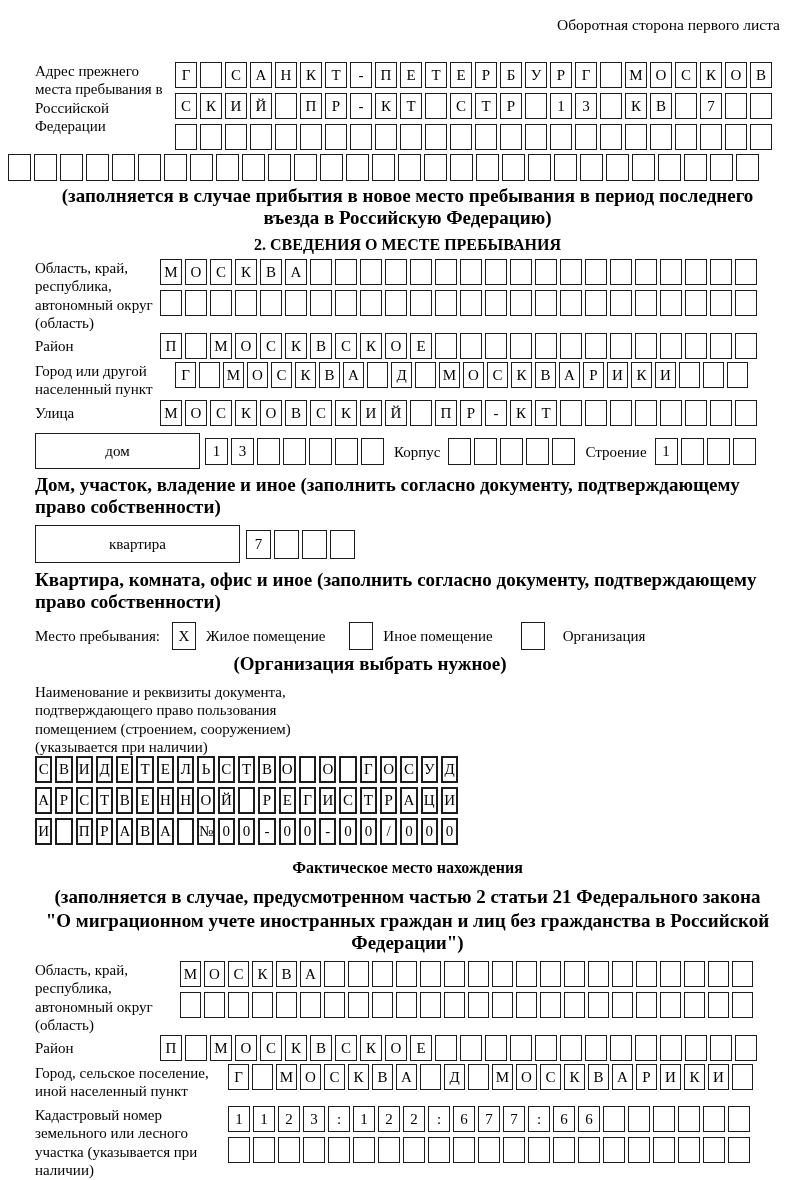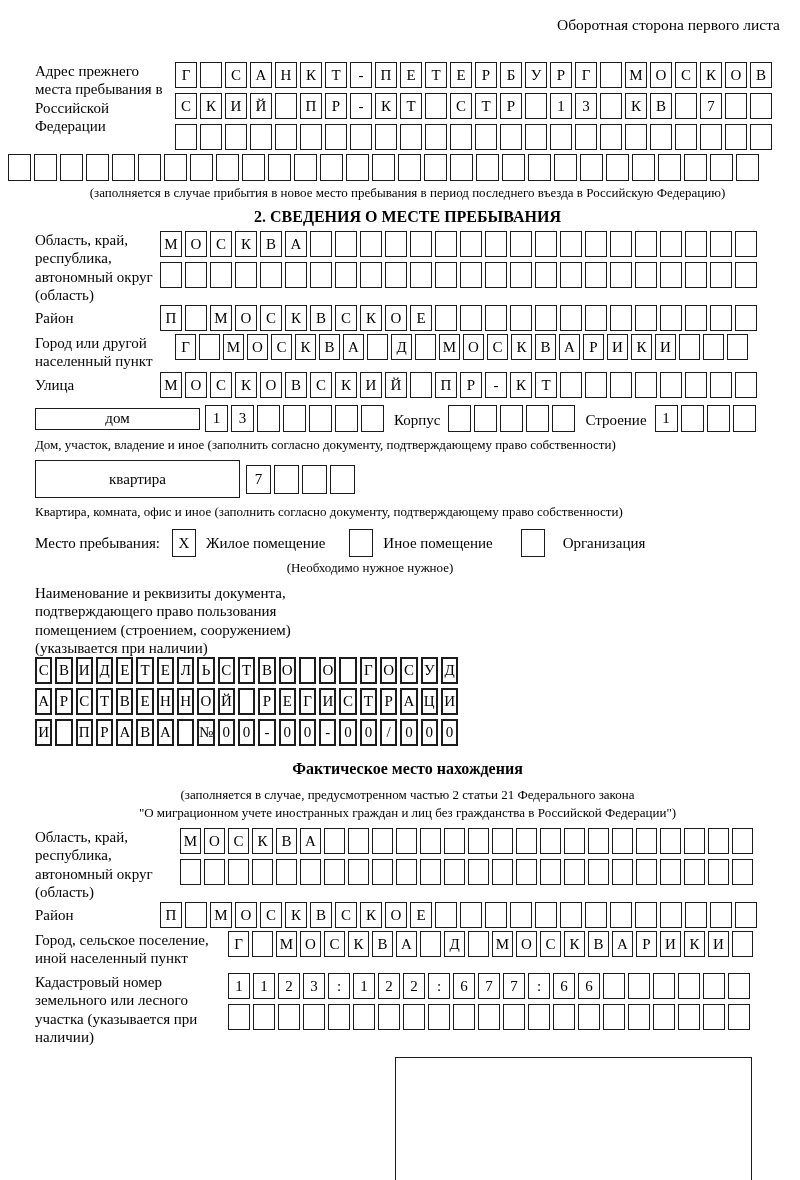--- a/index.html
+++ b/index.html
@@ -25,26 +25,26 @@
     display:inline-flex; align-items:center; justify-content:center;
     font-size:15px; line-height:1;
   }
   .cells.c21 .cell { width:21px; }
   .cells.wide .cell { width:23px; height:27px; }
   .cells.sm .cell { width:17.3px; height:27px; border-width:2px; }
   .cells.house .cell { width:23px; height:27px; }
   .cells.apt .cell { width:25px; height:29px; }
   .stack { display:flex; flex-direction:column; gap:5px; }
 
-  .caption { font-size:13px; }
+  .caption { font-size:19px;font-weight:bold; }
   .center { text-align:center; }
   .heading { font-size:16px; font-weight:bold; text-align:center; }
 
   .named-box {
-    border:1.7px solid #1c1c1c; height:22px; display:inline-flex;
+    border:1.7px solid #1c1c1c; height:36px; display:inline-flex;
     align-items:center; justify-content:center; font-size:15px; flex:none;
   }
   .glabel { font-size:15px; padding:3px 8px 0 10px; flex:none; }
 
   .checkbox {
     flex:none; width:24px; height:28px; border:1.7px solid #1c1c1c;
     display:inline-flex; align-items:center; justify-content:center; font-size:15px;
   }
 
   .stamp-box {
@@ -367,21 +367,21 @@
 
   <div class="row" style="margin-top:9px; align-items:center;">
     <div class="lbl" style="width:137px;">Место пребывания:</div>
     <div class="checkbox">X</div>
     <div class="lbl" style="margin-left:10px;">Жилое помещение</div>
     <div class="checkbox" style="margin-left:24px;"></div>
     <div class="lbl" style="margin-left:10px;">Иное помещение</div>
     <div class="checkbox" style="margin-left:28px;"></div>
     <div class="lbl" style="margin-left:18px;">Организация</div>
   </div>
-  <div class="caption" style="margin-top:3px; width:490px; margin-left:90px; text-align:center;">(Необходимо нужное нужное)</div>
+  <div class="caption" style="margin-top:3px; width:490px; margin-left:90px; text-align:center;">(Организация выбрать нужное)</div>
 
   <div class="row" style="margin-top:8px; min-height:120px;flex-direction:column;">
     <div class="lbl w295">Наименование и реквизиты документа, подтверждающего право пользования помещением (строением, сооружением) (указывается при наличии)</div>
     <div class="stack" style="gap:4px;">
       <div class="cells sm">
           <span class="cell">С</span>
           <span class="cell">В</span>
           <span class="cell">И</span>
           <span class="cell">Д</span>
           <span class="cell">Е</span>

